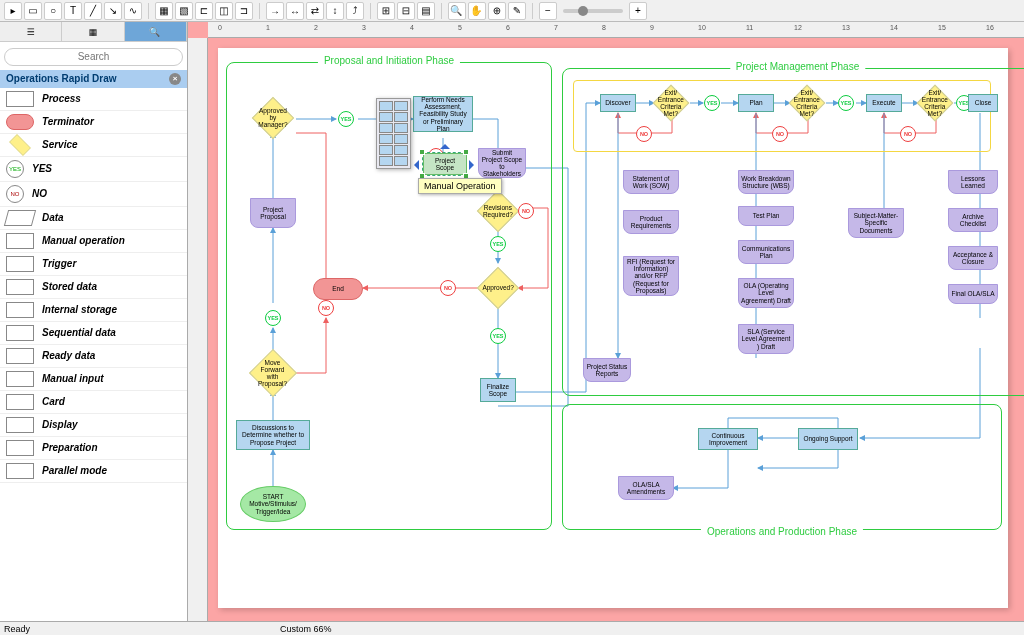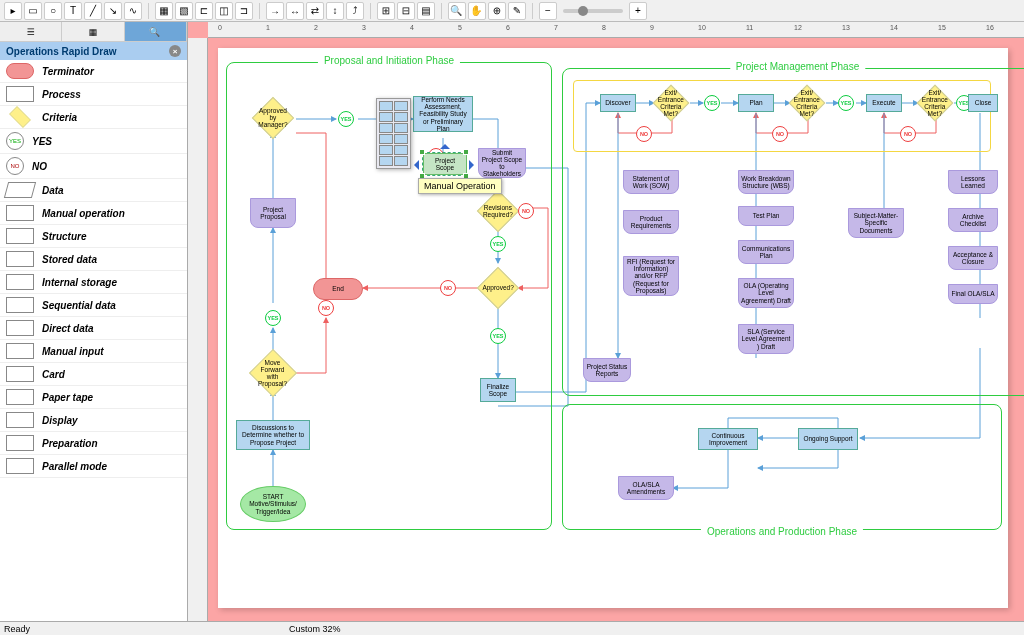--- a/index.html
+++ b/index.html
@@ -52,21 +52,21 @@
 .selected { position: absolute; border: 1px dashed #3a7; }
 .handle { position: absolute; width: 6px; height: 6px; background: #4a4; border: 1px solid #fff; }
 .arrow-handle { position: absolute; width: 0; height: 0; border: 5px solid transparent; }
 .tooltip { position: absolute; background: #ffffc0; border: 1px solid #aaa; padding: 2px 5px; font-size: 9px; white-space: nowrap; box-shadow: 1px 1px 3px rgba(0,0,0,0.3); }
 
 .floating-palette { position: absolute; background: #e8e8f0; border: 1px solid #999; padding: 2px; display: grid; grid-template-columns: repeat(2, 14px); gap: 1px; box-shadow: 1px 1px 4px rgba(0,0,0,0.3); }
 .palette-item { width: 14px; height: 10px; background: #b5d6f0; border: 1px solid #888; }
 
 .pm-box { position: absolute; border: 1px solid #f4d742; border-radius: 4px; }
 
-.statusbar { position: absolute; left: 0; right: 0; bottom: 0; height: 14px; background: #f0f0f0; border-top: 1px solid #aaa; font-size: 9px; display: flex; align-items: center; padding: 0 4px; gap: 29px; }
+.statusbar { position: absolute; left: 0; right: 0; bottom: 0; height: 14px; background: #f0f0f0; border-top: 1px solid #aaa; font-size: 9px; display: flex; align-items: center; padding: 0 4px; gap: 20px; }
 
 svg.flowlines { position: absolute; left: 0; top: 0; pointer-events: none; }
 </style>
 </head>
 <body>
 
 <div class="toolbar">
   <div class="tool-btn">▸</div>
   <div class="tool-btn">▭</div>
   <div class="tool-btn">○</div>
@@ -100,84 +100,83 @@
   <div class="zoom-slider"></div>
   <div class="tool-btn">+</div>
 </div>
 
 <div class="sidebar">
   <div class="sidebar-tabs">
     <div class="sidebar-tab">☰</div>
     <div class="sidebar-tab">▦</div>
     <div class="sidebar-tab active">🔍</div>
   </div>
+  <div class="search-box">
+    <input class="search-input" placeholder="Search" style="">
+  </div>
   <div class="library-header">
     <span>Operations Rapid Draw</span>
     <span class="close-lib">×</span>
   </div>
   <div class="shape-list">
     <div class="shape-item">
+        <div class="shape-icon"></div>
+        <span class="shape-label">Process</span>
+      </div>
+    <div class="shape-item">
         <div class="shape-icon terminator"></div>
         <span class="shape-label">Terminator</span>
       </div>
     <div class="shape-item">
-        <div class="shape-icon"></div>
-        <span class="shape-label">Process</span>
-      </div>
-    <div class="shape-item">
         <div class="shape-icon decision"></div>
-        <span class="shape-label">Criteria</span>
+        <span class="shape-label">Service</span>
       </div>
     <div class="shape-item">
         <div class="shape-icon yes">YES</div>
         <span class="shape-label">YES</span>
       </div>
     <div class="shape-item">
         <div class="shape-icon no">NO</div>
         <span class="shape-label">NO</span>
       </div>
     <div class="shape-item">
         <div class="shape-icon data"></div>
         <span class="shape-label">Data</span>
       </div>
     <div class="shape-item">
         <div class="shape-icon"></div>
         <span class="shape-label">Manual operation</span>
       </div>
     <div class="shape-item">
         <div class="shape-icon"></div>
-        <span class="shape-label">Structure</span>
+        <span class="shape-label">Trigger</span>
       </div>
     <div class="shape-item">
         <div class="shape-icon"></div>
         <span class="shape-label">Stored data</span>
       </div>
     <div class="shape-item">
         <div class="shape-icon"></div>
         <span class="shape-label">Internal storage</span>
       </div>
     <div class="shape-item">
         <div class="shape-icon"></div>
         <span class="shape-label">Sequential data</span>
       </div>
     <div class="shape-item">
         <div class="shape-icon"></div>
-        <span class="shape-label">Direct data</span>
+        <span class="shape-label">Ready data</span>
       </div>
     <div class="shape-item">
         <div class="shape-icon"></div>
         <span class="shape-label">Manual input</span>
       </div>
     <div class="shape-item">
         <div class="shape-icon"></div>
         <span class="shape-label">Card</span>
-      </div>
-    <div class="shape-item">
-        <div class="shape-icon"></div>
-        <span class="shape-label">Paper tape</span>
       </div>
     <div class="shape-item">
         <div class="shape-icon"></div>
         <span class="shape-label">Display</span>
       </div>
     <div class="shape-item">
         <div class="shape-icon"></div>
         <span class="shape-label">Preparation</span>
       </div>
     <div class="shape-item">
@@ -458,14 +457,14 @@
       </div>
     <div class="node document" style="left:400px; top:428px; width:56px; height:24px;">
         <span>OLA/SLA Amendments</span>
       </div>
 
   </div>
 </div>
 
 <div class="statusbar">
   <span>Ready</span>
-  <span style="margin-left:230px;">Custom 32%</span>
+  <span style="margin-left:230px;">Custom 66%</span>
 </div>
 
 </body></html>

